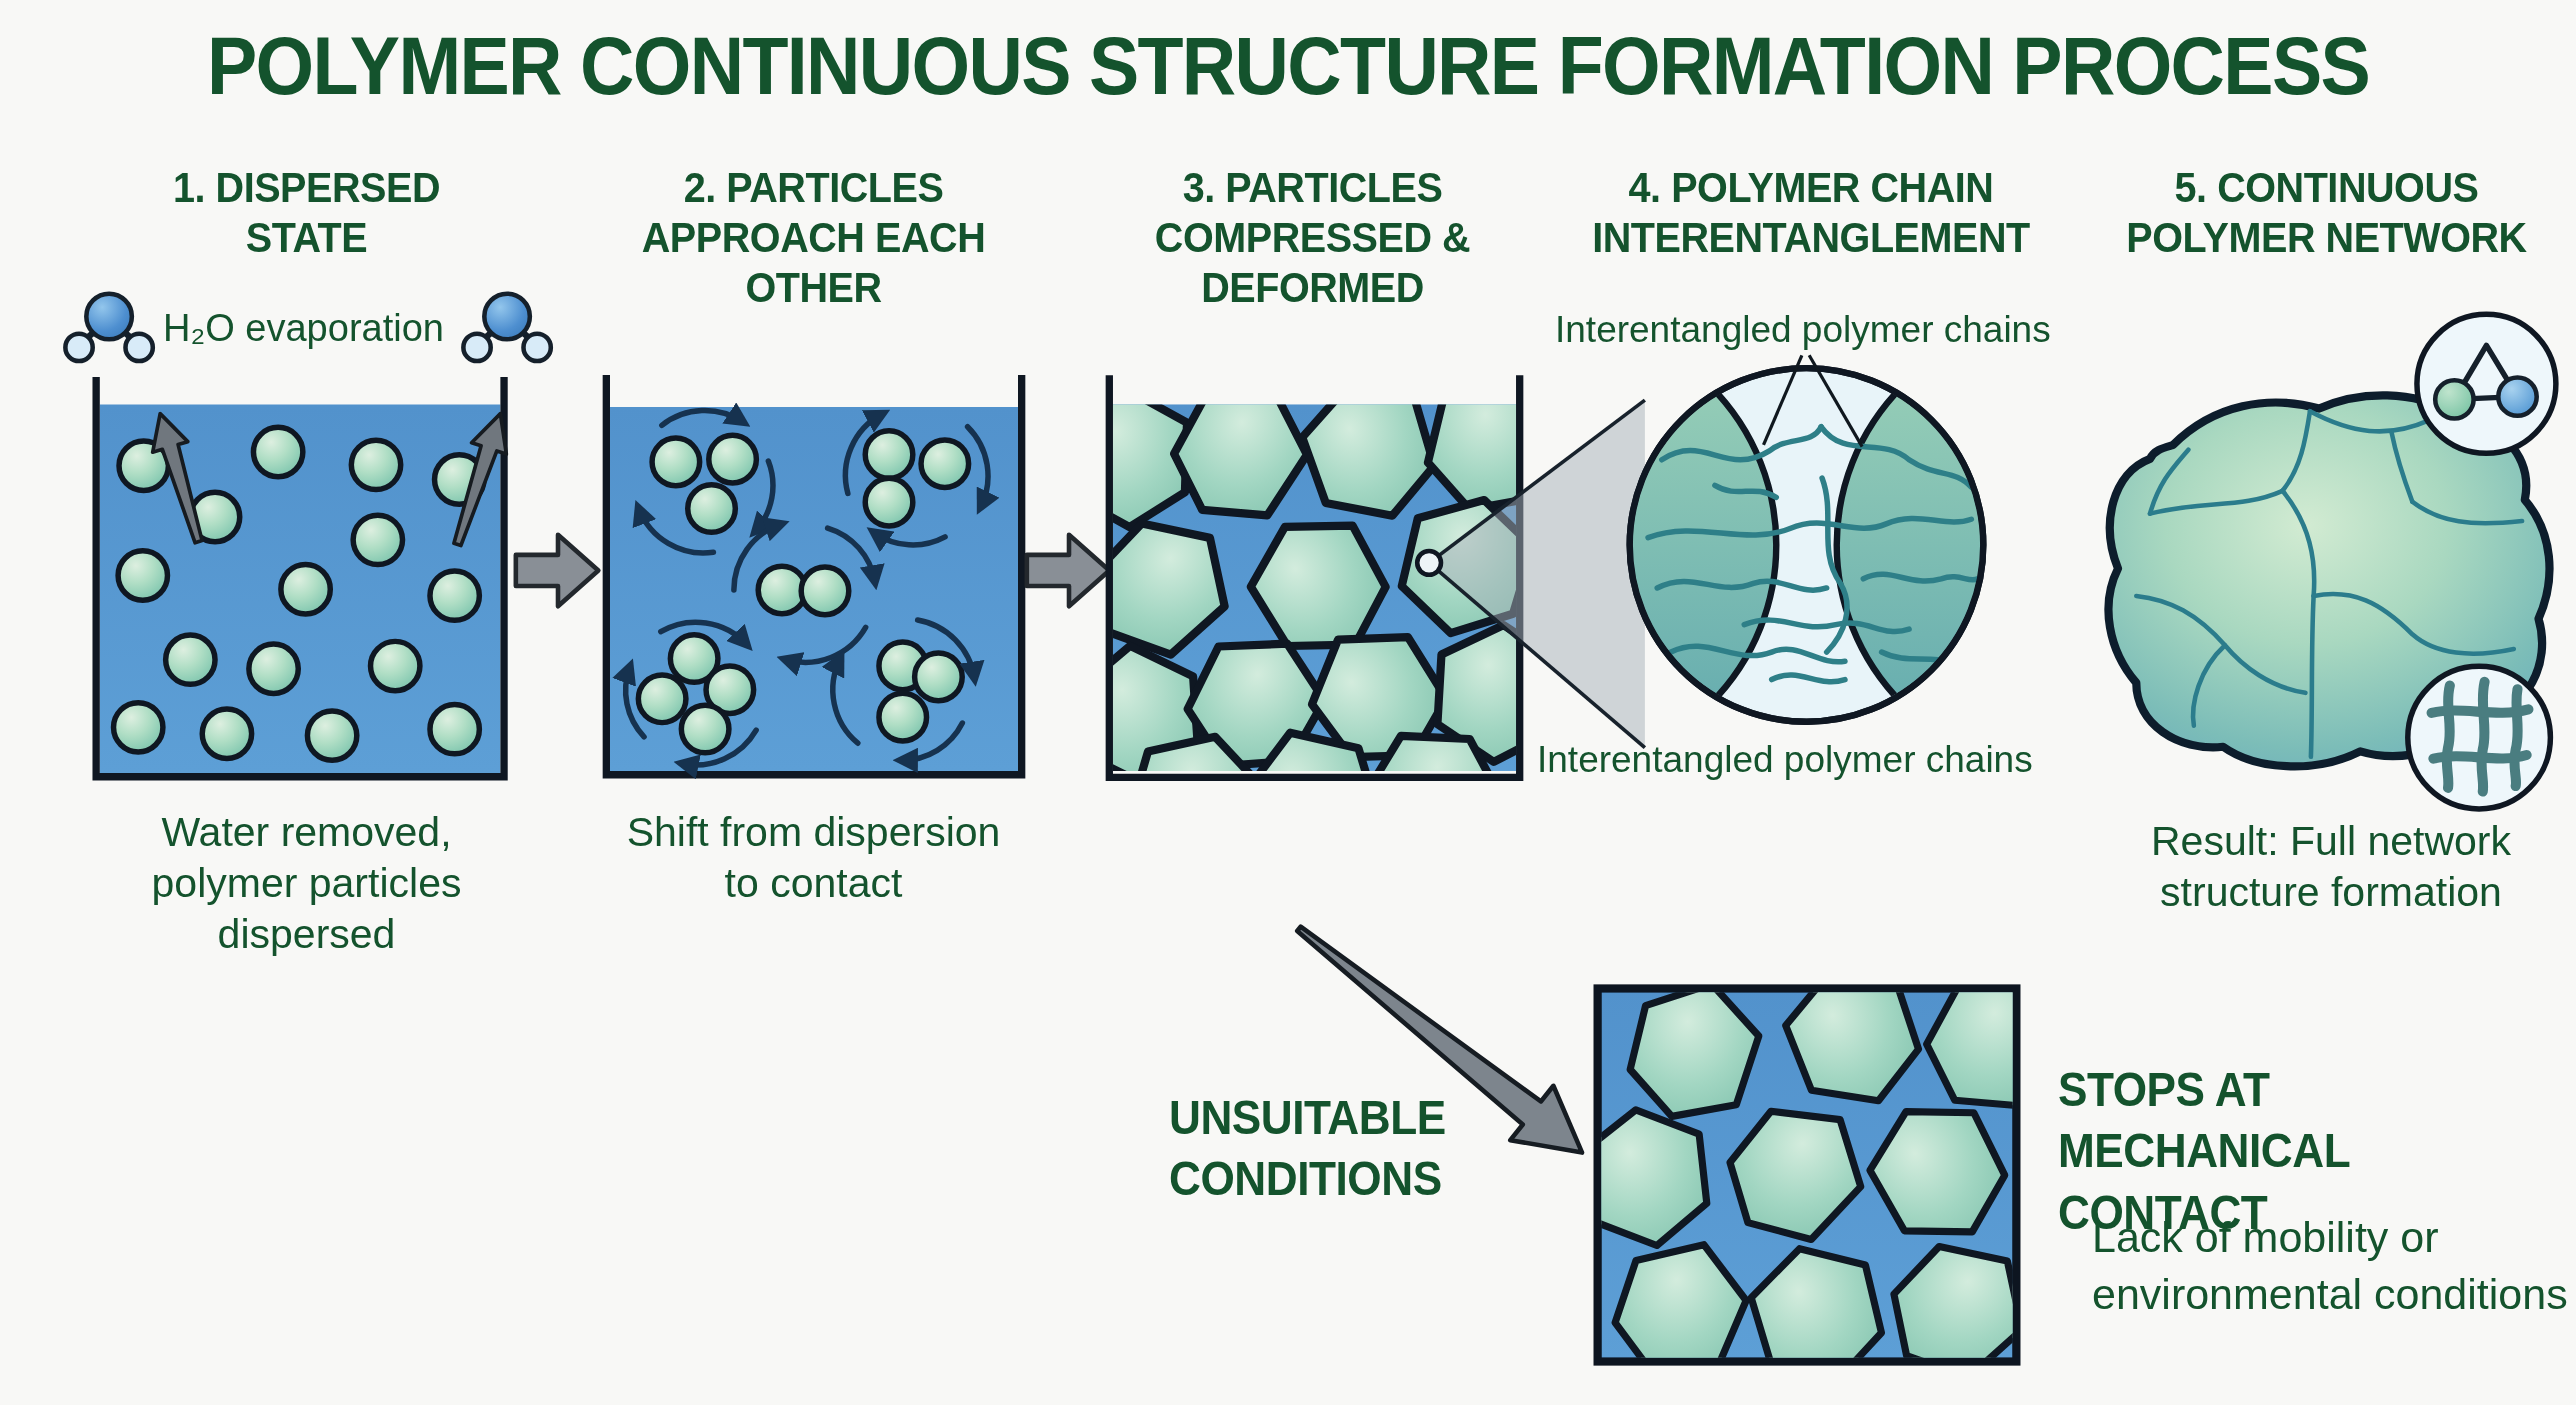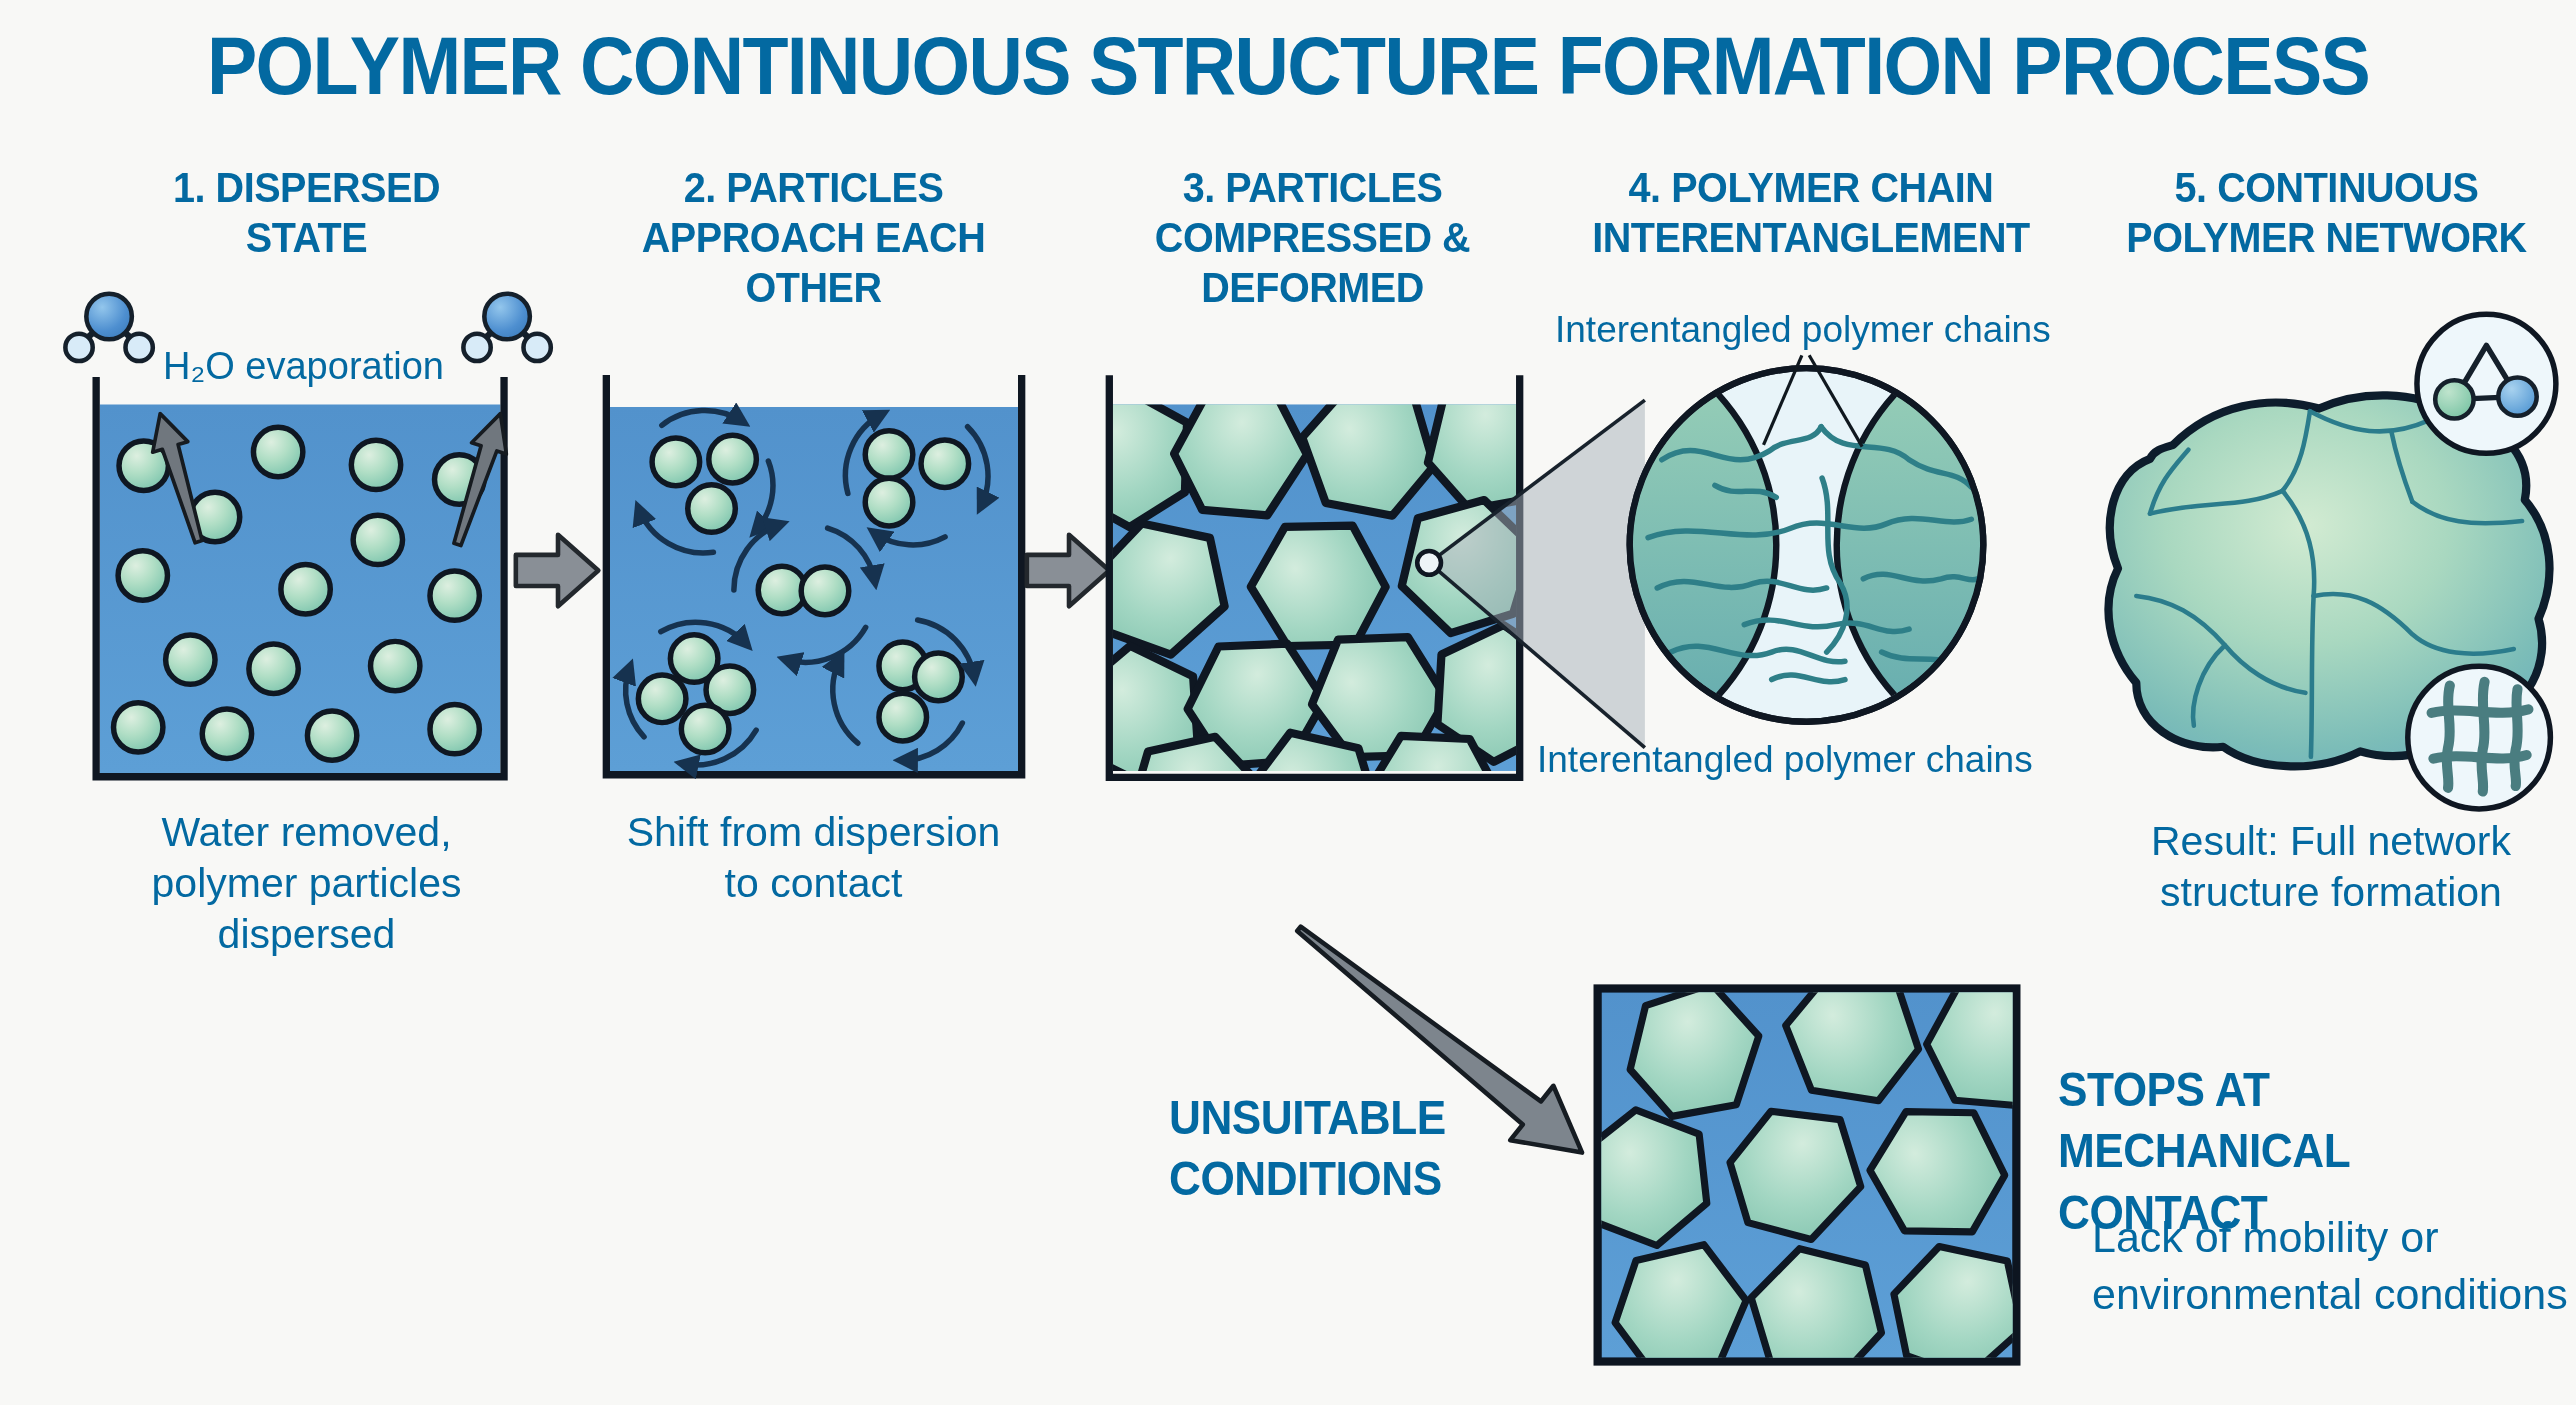--- a/index.html
+++ b/index.html
@@ -1,17 +1,17 @@
 <!DOCTYPE html>
 <html style="font-size:14.6px"><head>
 <meta charset="utf-8">
 <style>
   html,body{margin:0;padding:0;}
   .canvas{position:relative;width:2576px;height:1405px;background:#f8f8f6;
-          font-family:"Liberation Sans", sans-serif;color:#0369a1;overflow:hidden;}
+          font-family:"Liberation Sans", sans-serif;color:#14532d;overflow:hidden;}
   .abs{position:absolute;}
   .pre{white-space:pre-line;}
   .title{top:20px;left:0;width:2576px;text-align:center;font-size:81px;font-weight:bold;
          letter-spacing:-1.8px;transform:scaleX(0.93);}
   .h{font-weight:bold;font-size:43px;line-height:1.16;text-align:center;
      letter-spacing:-0.5px;transform:scaleX(0.92);}
   .cap{font-size:41px;line-height:1.24;text-align:center;}
   .lbl{font-size:37px;}
   .boldleft{font-size:48px;font-weight:bold;line-height:1.28;text-align:left;
             transform:scaleX(0.92);transform-origin:left top;letter-spacing:-0.5px;}
@@ -89,21 +89,21 @@
 APPROACH EACH
 OTHER</div>
   <div class="abs h pre" style="left:1084px;top:163px;width:457px;">3. PARTICLES
 COMPRESSED &amp;
 DEFORMED</div>
   <div class="abs h pre" style="left:1555px;top:163px;width:512px;">4. POLYMER CHAIN
 INTERENTANGLEMENT</div>
   <div class="abs h pre" style="left:2077px;top:163px;width:499px;">5. CONTINUOUS
 POLYMER NETWORK</div>
 
-  <div class="abs annot" style="left:135px;top:307px;width:337px;margin-top:38px;">H₂O evaporation</div>
+  <div class="abs annot" style="left:135px;top:307px;width:337px;">H₂O evaporation</div>
   <svg class="abs" style="left:59px;top:289px;" width="102" height="84" viewBox="0 0 112 92">
     <g stroke="#15202b">
         <line x1="42" y1="44" x2="26" y2="58" stroke-width="7" stroke-linecap="round"></line>
     <line x1="68" y1="44" x2="84" y2="58" stroke-width="7" stroke-linecap="round"></line>
     <circle cx="22" cy="64" r="15" fill="#d8ebf8" stroke-width="5"></circle>
     <circle cx="88" cy="64" r="15" fill="#d8ebf8" stroke-width="5"></circle>
     <circle cx="55" cy="30" r="25" fill="url(#gBigBall)" stroke-width="5"></circle>
       </g>
   </svg>
   <svg class="abs" style="left:457px;top:289px;" width="102" height="84" viewBox="0 0 112 92">

